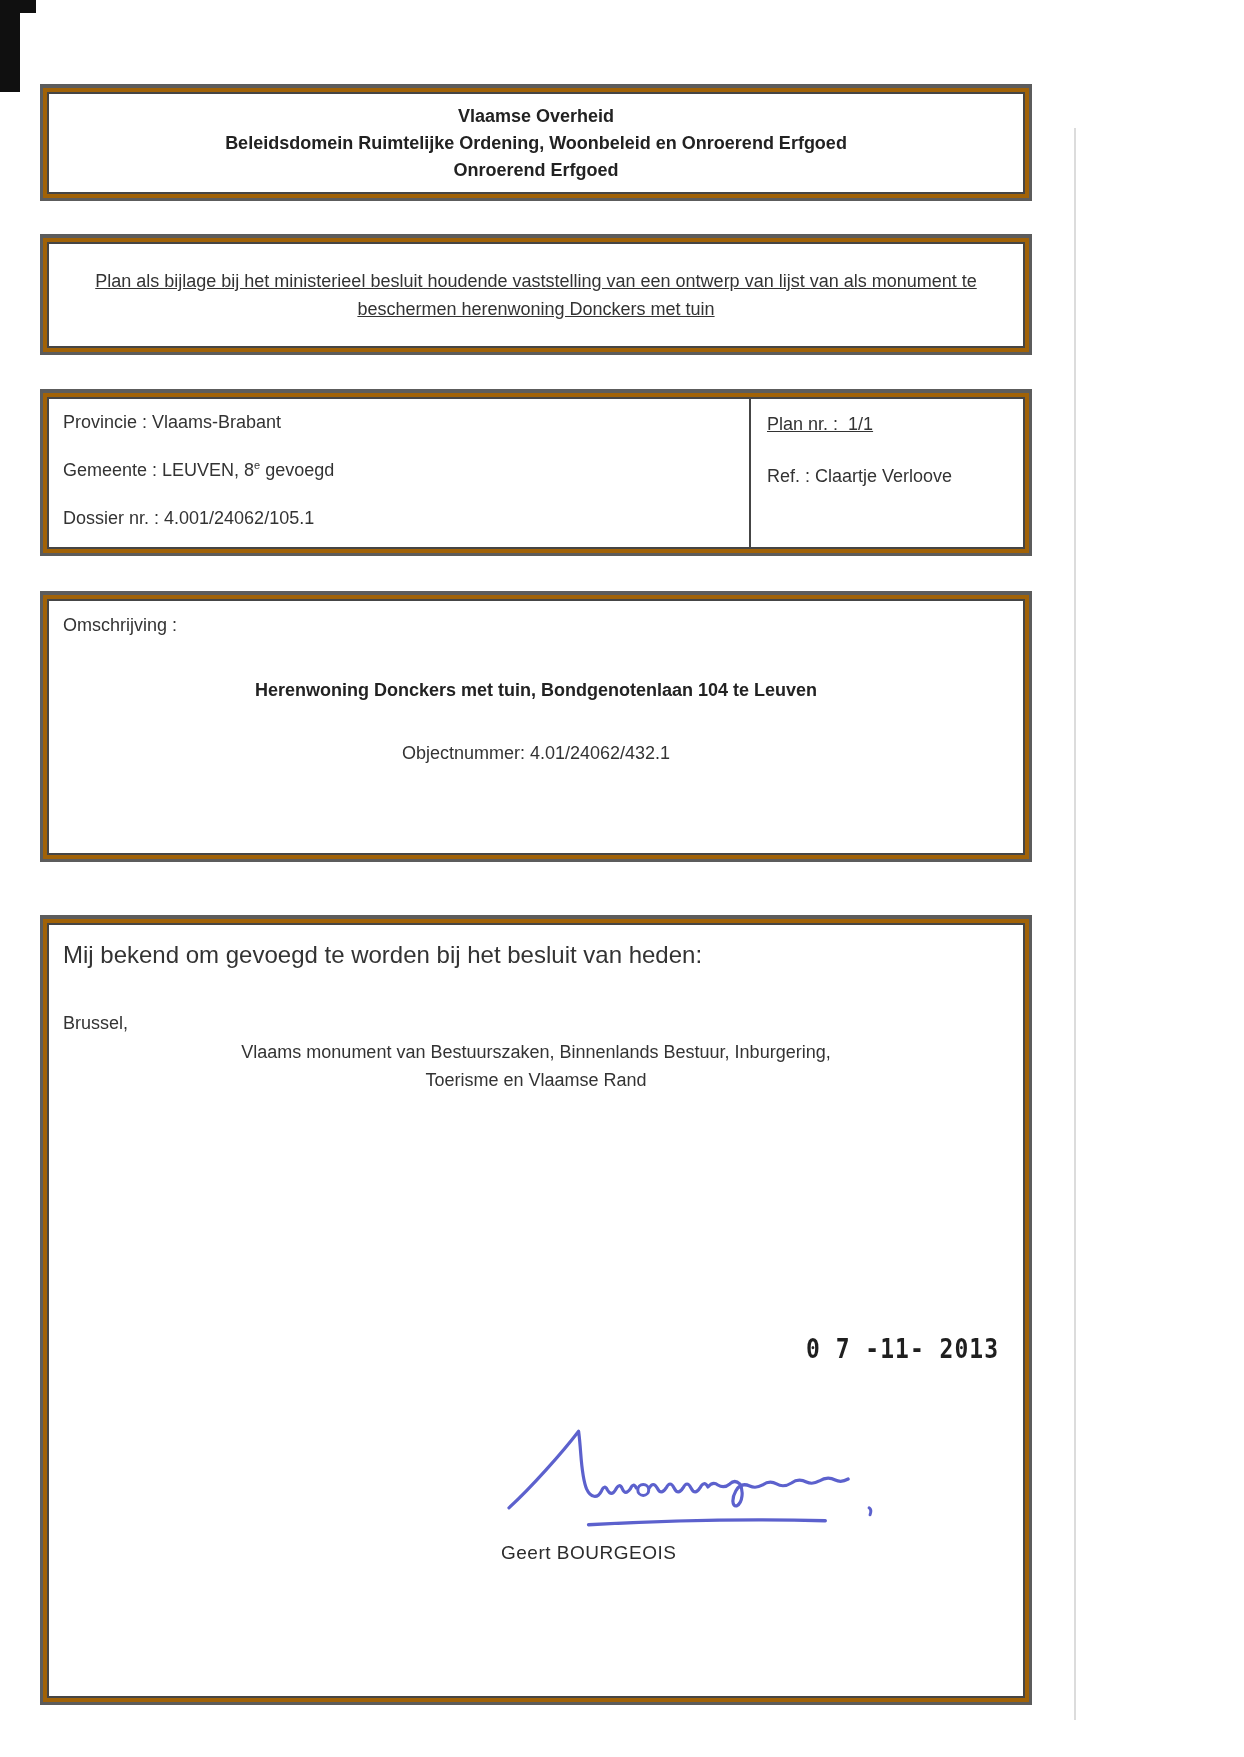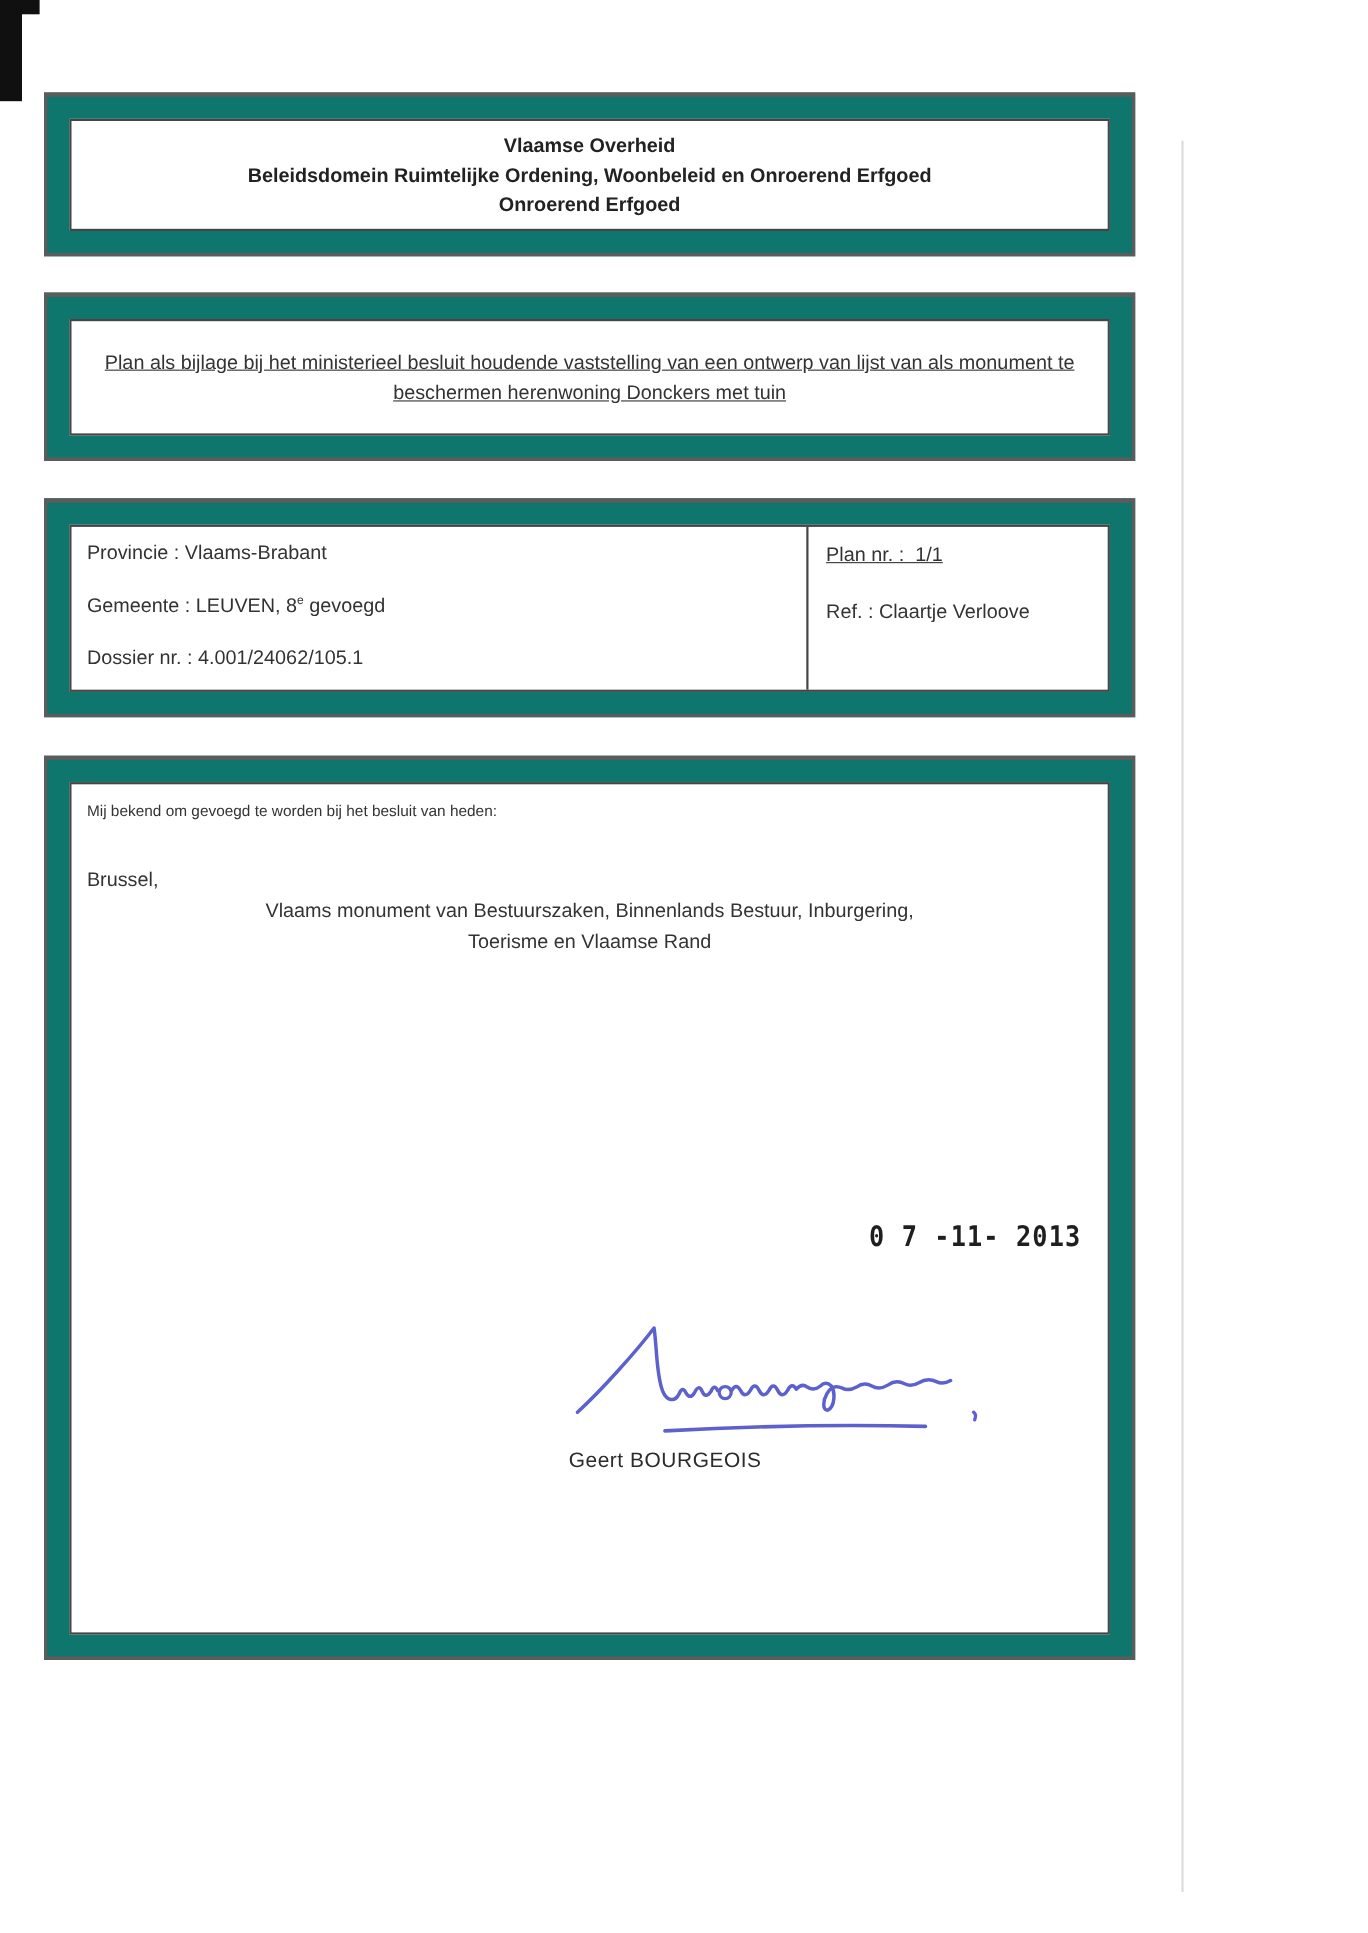--- a/index.html
+++ b/index.html
@@ -9,21 +9,21 @@
     overflow:hidden;
   }
   .corner-mark-v { position:absolute; left:0; top:0; width:20px; height:92px; background:#101010; }
   .corner-mark-h { position:absolute; left:0; top:0; width:36px; height:13px; background:#101010; }
   .fold-line { position:absolute; left:1074px; top:128px; width:2px; height:1592px; background:#dcdcdc; }
 
   .page { position:absolute; left:40px; top:84px; width:992px; }
 
   .dbox {
     border:3px solid #5c5c5c; border-top-width:4px;
-    padding:20px; background:#0f766e;
+    padding:4px; background:#a16207;
   }
   .dbox-inner { border:2px solid #454545; background:#fff; }
 
   
   .box-header { margin-bottom:33px; }
   .box-header .dbox-inner { text-align:center; padding:9px 10px 8px; }
   .hline { font-weight:bold; font-size:18px; line-height:27px; color:#222; }
 
   
   .box-plan { margin-bottom:34px;text-decoration:underline; }
@@ -43,21 +43,21 @@
 
   
   .box-omschrijving { margin-bottom:53px; }
   .box-omschrijving .dbox-inner { min-height:228px; padding:14px 14px 10px; }
   .omschrijving-label { font-size:18px; }
   .object-title { text-align:center; font-weight:bold; font-size:18px; margin-top:44px; color:#222; }
   .object-number { text-align:center; font-size:18px; margin-top:42px; }
 
   
   .box-signature .dbox-inner { min-height:745px; padding:16px 14px 10px; }
-  .intro-text { font-size:14px; }
+  .intro-text { font-size:24px; }
   .city-text { font-size:18px; margin-top:44px; }
   .minister-block { text-align:center; margin-top:4px; font-size:18px; line-height:28px; }
   .date-stamp {
     text-align:right; padding-right:10px; margin-top:242px;
     font-family:"DejaVu Sans Mono","Liberation Mono",monospace;
     font-weight:bold; font-size:23px; letter-spacing:1px; color:#1f1f1f;
     transform:scaleY(1.12);
   }
   .signature-wrap { margin:58px 0 0 440px; width:378px; height:118px; }
   .signature-wrap svg { display:block; width:378px; height:118px; }
@@ -93,20 +93,27 @@
         <div class="info-row"><span>Gemeente : LEUVEN, 8</span><sup class="deg">e</sup><span> gevoegd</span></div>
         <div class="info-row">Dossier nr. : 4.001/24062/105.1</div>
       </div>
       <div class="info-right">
         <div class="info-row pre">Plan nr. :  1/1</div>
         <div class="info-row">Ref. : Claartje Verloove</div>
       </div>
     </div>
   </div>
 
+  <div class="dbox box-omschrijving">
+    <div class="dbox-inner">
+      <div class="omschrijving-label">Omschrijving :</div>
+      <div class="object-title">Herenwoning Donckers met tuin, Bondgenotenlaan 104 te Leuven</div>
+      <div class="object-number">Objectnummer: 4.01/24062/432.1</div>
+    </div>
+  </div>
 
   <div class="dbox box-signature">
     <div class="dbox-inner">
       <div class="intro-text">Mij bekend om gevoegd te worden bij het besluit van heden:</div>
       <div class="city-text">Brussel,</div>
       <div class="minister-block">
         <div>Vlaams monument van Bestuurszaken, Binnenlands Bestuur, Inburgering,</div>
         <div>Toerisme en Vlaamse Rand</div>
       </div>
       <div class="date-stamp">0 7 -11- 2013</div>

